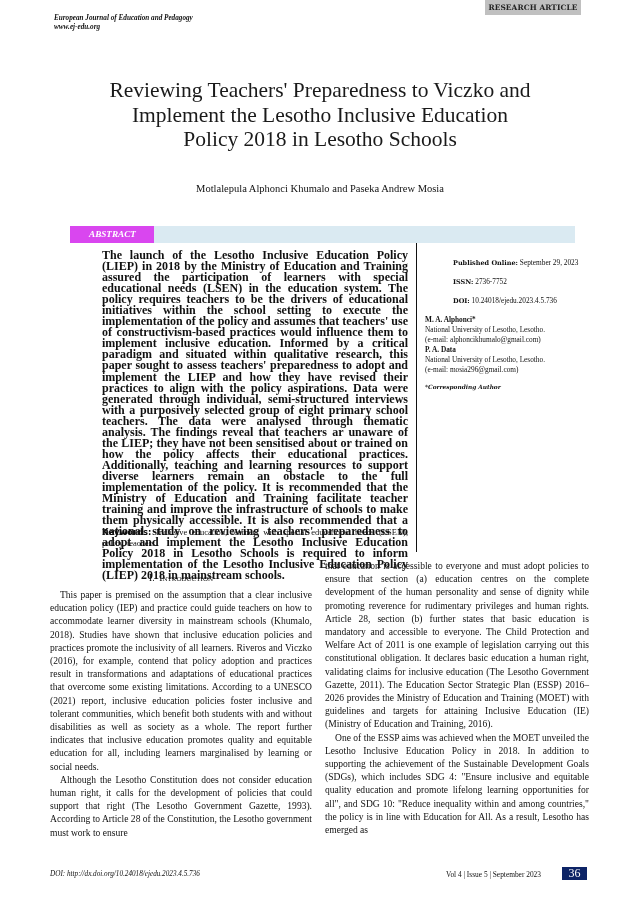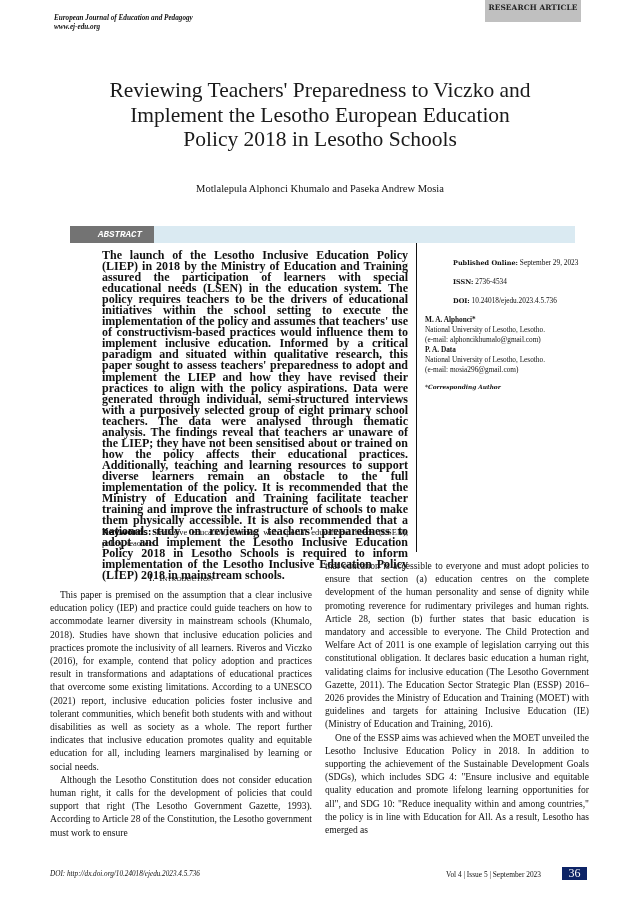--- a/index.html
+++ b/index.html
@@ -1,20 +1,20 @@
 <!DOCTYPE html>
 <html><head>
   <meta charset="utf-8">
   <style>
     * { box-sizing: border-box; margin: 0; padding: 0; }
     html, body { width: 636px; height: 902px; background: #ffffff; overflow: hidden; }
     body { position: relative; font-family: "Liberation Serif", serif; color: #111; }
 
     .badge {
-      position: absolute; left: 485px; top: 0; width: 96px; height: 22px;
+      position: absolute; left: 485px; top: 0; width: 96px; height: 15px;
       background: #c0c0c0; color: #222; font-size: 7.4px; font-weight: bold;
       font-family: "DejaVu Serif", serif; text-align: center; line-height: 15px;
       letter-spacing: 0.1px;
     }
     .journal {
       position: absolute; left: 54px; top: 14px; font-style: italic; font-weight: bold;
       font-size: 7.2px; line-height: 9px;
     }
 
     .title {
@@ -25,23 +25,23 @@
       position: absolute; left: 60px; top: 183px; width: 520px; text-align: center;
       font-size: 10.5px;
     }
 
     .abstract-bar {
       position: absolute; left: 70px; top: 226px; width: 505px; height: 17px;
       background: #daeaf2;
     }
     .abstract-label {
       position: absolute; left: 70px; top: 226px; width: 84px; height: 17px;
-      background: #737373; color: #fff; font-family: Liberation Mono, monospace;
+      background: #d946ef; color: #fff; font-family: Liberation Serif, serif;
       font-style: italic; font-weight: bold; font-size: 9.2px; line-height: 17px;
-      padding-left: 28px;
+      padding-left: 19px;
     }
 
     .abstract-text {
       position: absolute; left: 102px; top: 250px; width: 306px;
       font-size: 12px; line-height: 11.05px; font-weight: bold; text-align: justify;
     }
     .divider {
       position: absolute; left: 416px; top: 243px; width: 1px; height: 309px; background: #111;
     }
 
@@ -87,41 +87,41 @@
 
 <div class="badge">RESEARCH ARTICLE</div>
 
 <div class="journal">
   <div>European Journal of Education and Pedagogy</div>
   <div>www.ej-edu.org</div>
 </div>
 
 <div class="title">
   <div>Reviewing Teachers' Preparedness to Viczko and</div>
-  <div>Implement the Lesotho European Education</div>
+  <div>Implement the Lesotho Inclusive Education</div>
   <div>Policy 2018 in Lesotho Schools</div>
 </div>
 
 <div class="authors">Motlalepula Alphonci Khumalo and Paseka Andrew Mosia</div>
 
 <div class="abstract-bar"></div>
 <div class="abstract-label">ABSTRACT</div>
 
 <div class="abstract-text">The launch of the Lesotho Inclusive Education Policy (LIEP) in 2018 by the Ministry of Education and Training assured the participation of learners with special educational needs (LSEN) in the education system. The policy requires teachers to be the drivers of educational initiatives within the school setting to execute the implementation of the policy and assumes that teachers' use of constructivism-based practices would influence them to implement inclusive education. Informed by a critical paradigm and situated within qualitative research, this paper sought to assess teachers' preparedness to adopt and implement the LIEP and how they have revised their practices to align with the policy aspirations. Data were generated through individual, semi-structured interviews with a purposively selected group of eight primary school teachers. The data were analysed through thematic analysis. The findings reveal that teachers ar unaware of the LIEP; they have not been sensitised about or trained on how the policy affects their educational practices. Additionally, teaching and learning resources to support diverse learners remain an obstacle to the full implementation of the policy. It is recommended that the Ministry of Education and Training facilitate teacher training and improve the infrastructure of schools to make them physically accessible. It is also recommended that a national study on reviewing teachers' preparedness to adopt and implement the Lesotho Inclusive Education Policy 2018 in Lesotho Schools is required to inform implementation of the Lesotho Inclusive Education Policy (LIEP) 2018 in mainstream schools.</div>
 
 <div class="divider"></div>
 
 <div class="meta">
   <div class="row">
     <span class="lbl">Published Online:</span>
     <span>September 29, 2023</span>
   </div>
   <div class="row">
     <span class="lbl">ISSN:</span>
-    <span>2736-4534</span>
+    <span>2736-7752</span>
   </div>
   <div class="row">
     <span class="lbl">DOI:</span>
     <span>10.24018/ejedu.2023.4.5.736</span>
   </div>
   <div>
     <div class="author-name">M. A. Alphonci*</div>
     <div class="aff">National University of Lesotho, Lesotho.</div>
     <div class="aff">(e-mail: alphoncikhumalo@gmail.com)</div>
   </div>

